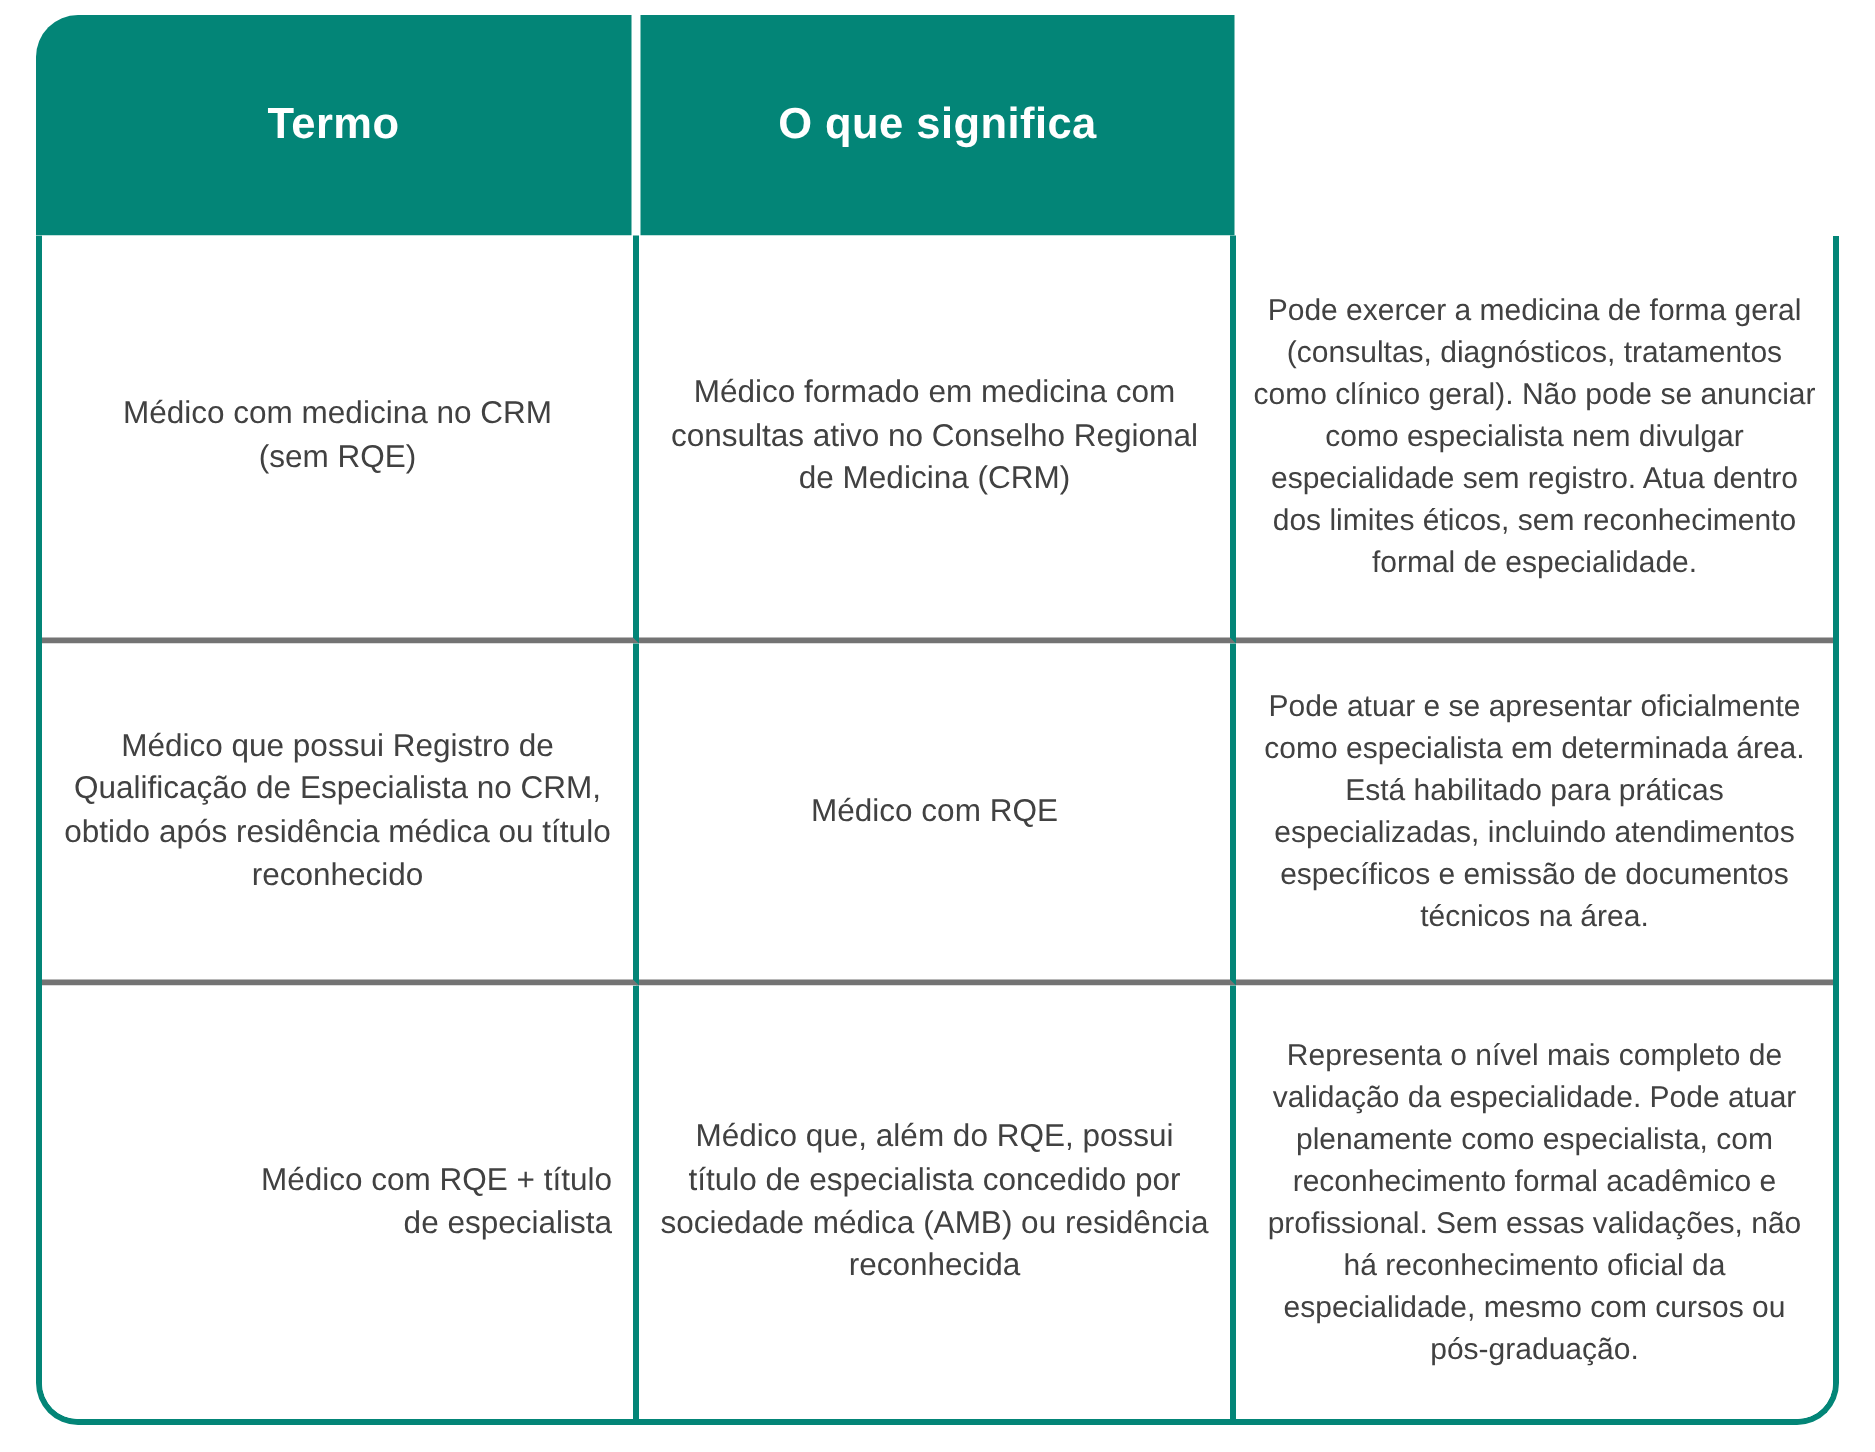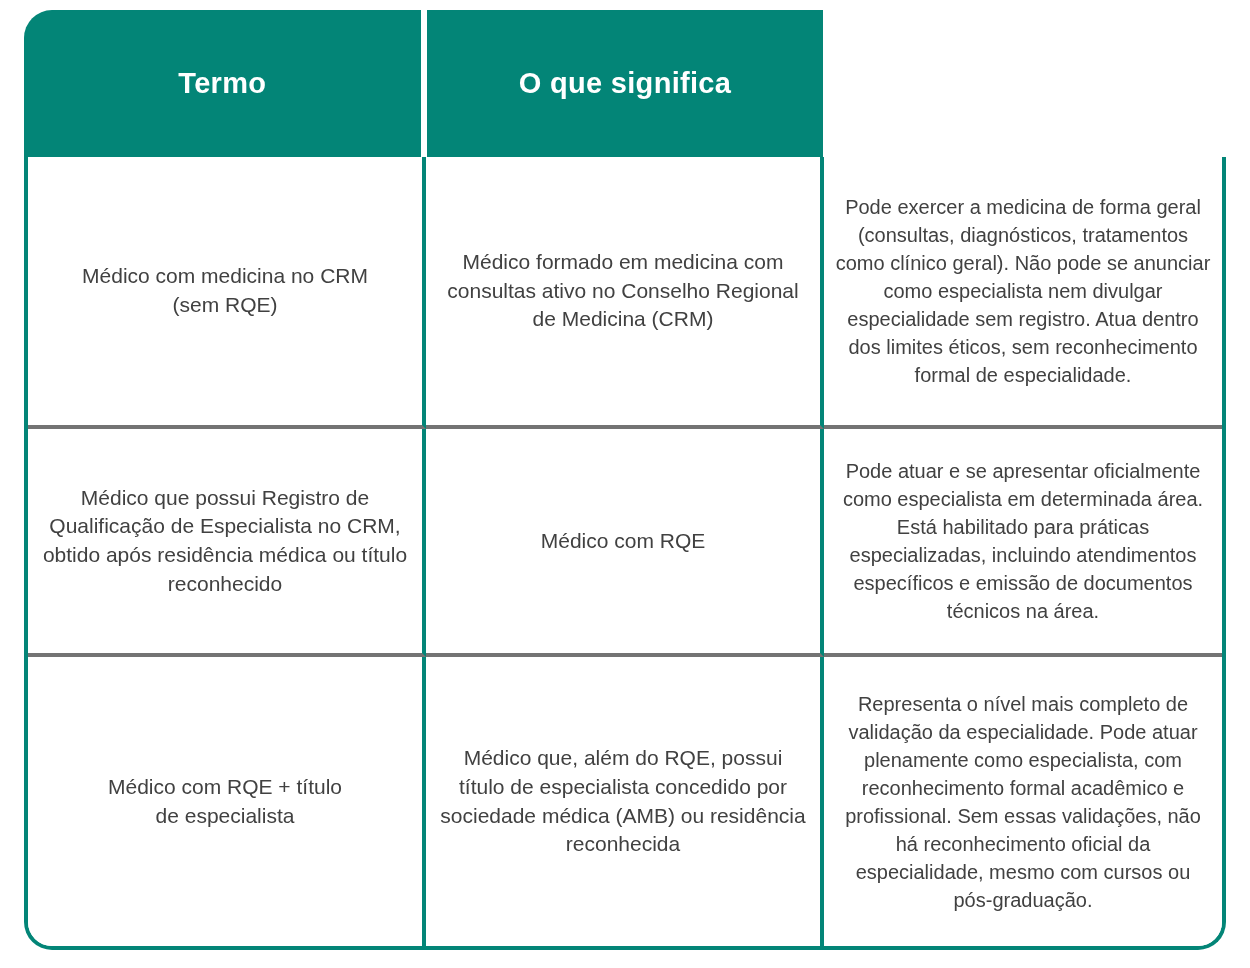--- a/index.html
+++ b/index.html
@@ -59,21 +59,21 @@
     line-height: 1.36;
     padding: 12px 14px;
     background: #ffffff;
   }
   .cell.col-1, .cell.col-2 { border-right: 4px solid #038577; }
   .cell.row-1, .cell.row-2 { border-bottom: 4px solid #737373; }
   .cell.col-3 { font-size: 20px; line-height: 1.4; padding: 10px 10px; }
   .cell .txt { display: block; width: 100%; }
   .preline { white-space: pre-line; }
   
-  .cell.row-3.col-1 { border-bottom-left-radius: 24px; }
+  .cell.row-3.col-1 { border-bottom-left-radius: 24px; text-align: right; }
   .cell.row-3.col-3 { border-bottom-right-radius: 24px; }
 </style>
 </head>
 <body>
 
 <div class="table-wrap">
 
   <div class="header-row">
     <div class="header-cell first">Termo</div>
     <div class="header-cell">O que significa</div>

